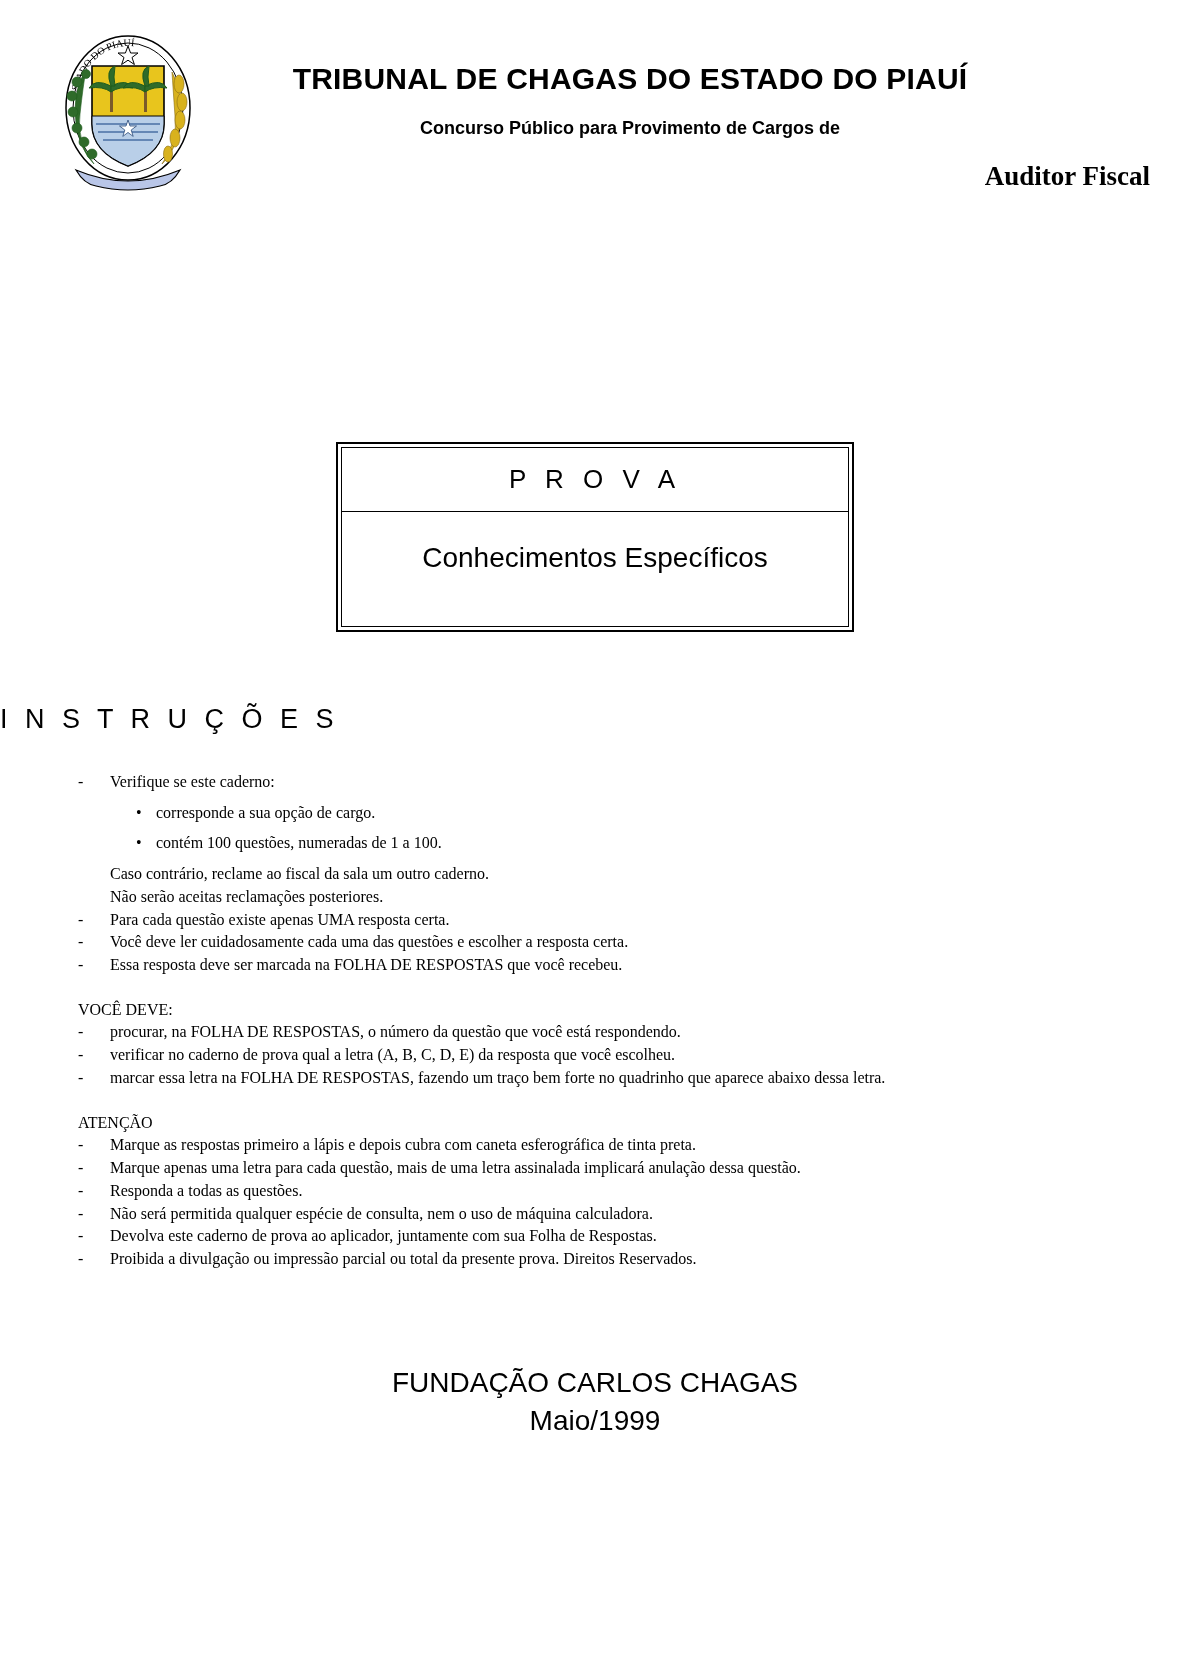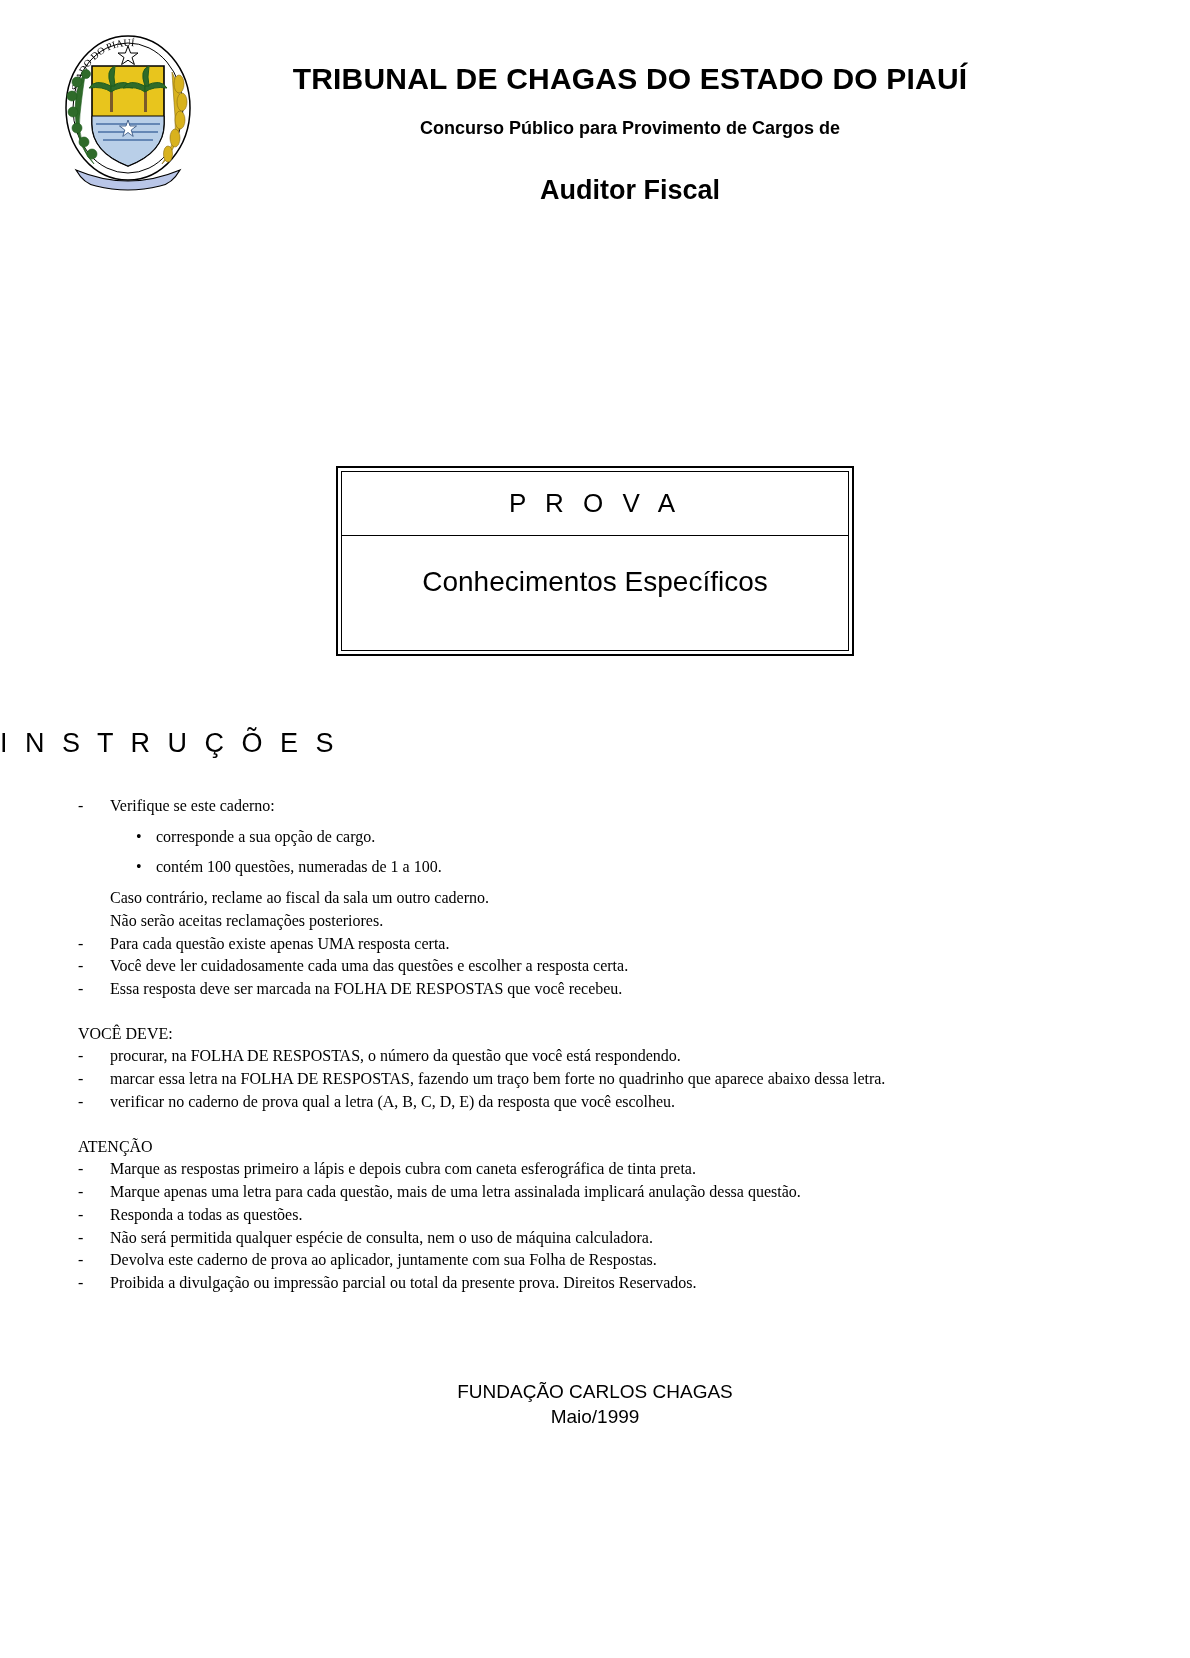--- a/index.html
+++ b/index.html
@@ -41,37 +41,37 @@
     letter-spacing: 0.2px;
     margin: 40px 0 0 0;
   }
   .contest-line {
     font-family: "Liberation Sans", sans-serif;
     font-weight: bold;
     font-size: 18px;
     margin: 22px 0 0 0;
   }
   .role {
-    font-family: Liberation Sans, sans-serif;
+    font-family: Liberation Serif, serif;
     font-weight: bold;
     font-size: 27px;
-    margin: 36px 0 0 0;
+    margin: 22px 0 0 0;
+    text-align: right;
   }
 
   
   .prova-wrap {
     margin-top: 220px;
     display: flex;
     justify-content: center;
   }
   .prova-box {
     width: 508px;
     border: 2px solid #000;
     padding: 3px;
-    margin-top: 24px;
   }
   .prova-title {
     border: 1px solid #000;
     text-align: center;
     font-family: "Liberation Sans", sans-serif;
     font-size: 26px;
     letter-spacing: 6px;
     padding: 16px 0 16px 0;
   }
   .prova-sub {
@@ -126,24 +126,24 @@
     margin: 0;
     padding-left: 0px;
   }
   .gap { height: 22px; }
 
   
   .footer {
     position: absolute;
     left: 0;
     right: 0;
-    bottom: 228px;
-    text-align: center;
-    font-family: "Liberation Sans", sans-serif;
-    font-size: 19px;
+    bottom: 218px;
+    text-align: center;
+    font-family: "Liberation Sans", sans-serif;
+    font-size: 28px;
     line-height: 1.35;
   }
 </style>
 </head>
 <body>
 
 <div class="header">
 
   <div class="crest">
     <svg viewBox="0 0 160 180" width="160" height="180" aria-hidden="true">
@@ -226,22 +226,22 @@
   <div class="plain-item">Não serão aceitas reclamações posteriores.</div>
 
   <div class="dash-item">Para cada questão existe apenas UMA resposta certa.</div>
   <div class="dash-item">Você deve ler cuidadosamente cada uma das questões e escolher a resposta certa.</div>
   <div class="dash-item">Essa resposta deve ser marcada na FOLHA DE RESPOSTAS que você recebeu.</div>
 
   <div class="gap"></div>
 
   <div class="section-label">VOCÊ DEVE:</div>
   <div class="dash-item">procurar, na FOLHA DE RESPOSTAS, o número da questão que você está respondendo.</div>
+  <div class="dash-item">verificar no caderno de prova qual a letra (A, B, C, D, E) da resposta que você escolheu.</div>
   <div class="dash-item">marcar essa letra na FOLHA DE RESPOSTAS, fazendo um traço bem forte no quadrinho que aparece abaixo dessa letra.</div>
-  <div class="dash-item">verificar no caderno de prova qual a letra (A, B, C, D, E) da resposta que você escolheu.</div>
 
   <div class="gap"></div>
 
   <div class="section-label">ATENÇÃO</div>
   <div class="dash-item">Marque as respostas primeiro a lápis e depois cubra com caneta esferográfica de tinta preta.</div>
   <div class="dash-item">Marque apenas uma letra para cada questão, mais de uma letra assinalada implicará  anulação  dessa questão.</div>
   <div class="dash-item">Responda a todas as questões.</div>
   <div class="dash-item">Não será permitida qualquer espécie de consulta, nem o uso de máquina calculadora.</div>
   <div class="dash-item">Devolva este caderno de prova ao aplicador, juntamente com sua Folha de Respostas.</div>
   <div class="dash-item">Proibida a divulgação ou impressão parcial ou total da presente prova. Direitos Reservados.</div>

